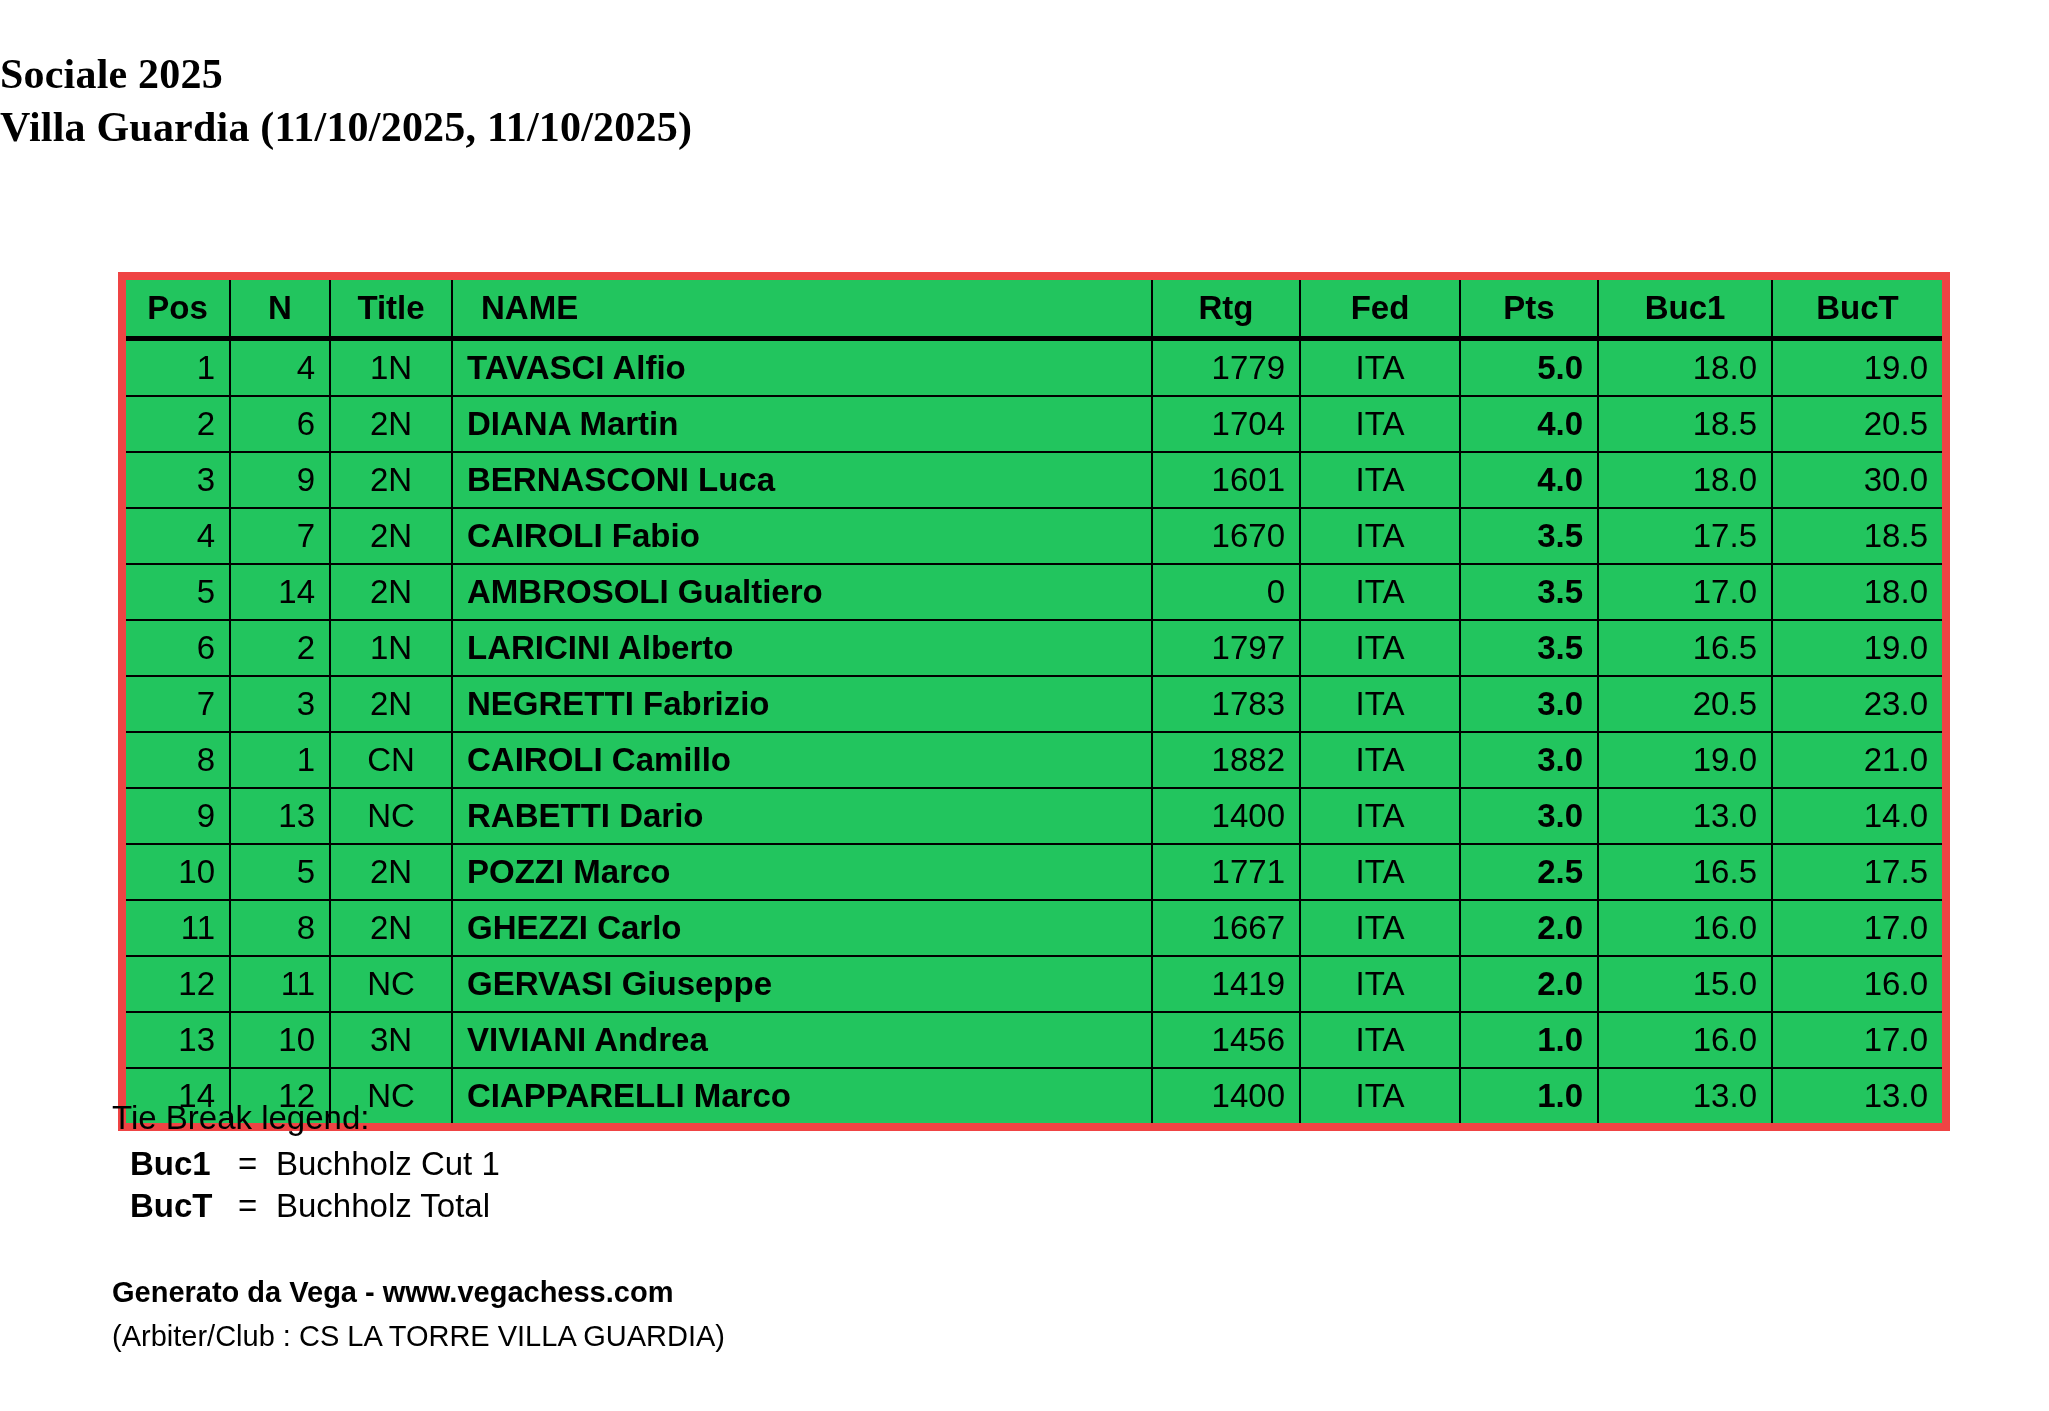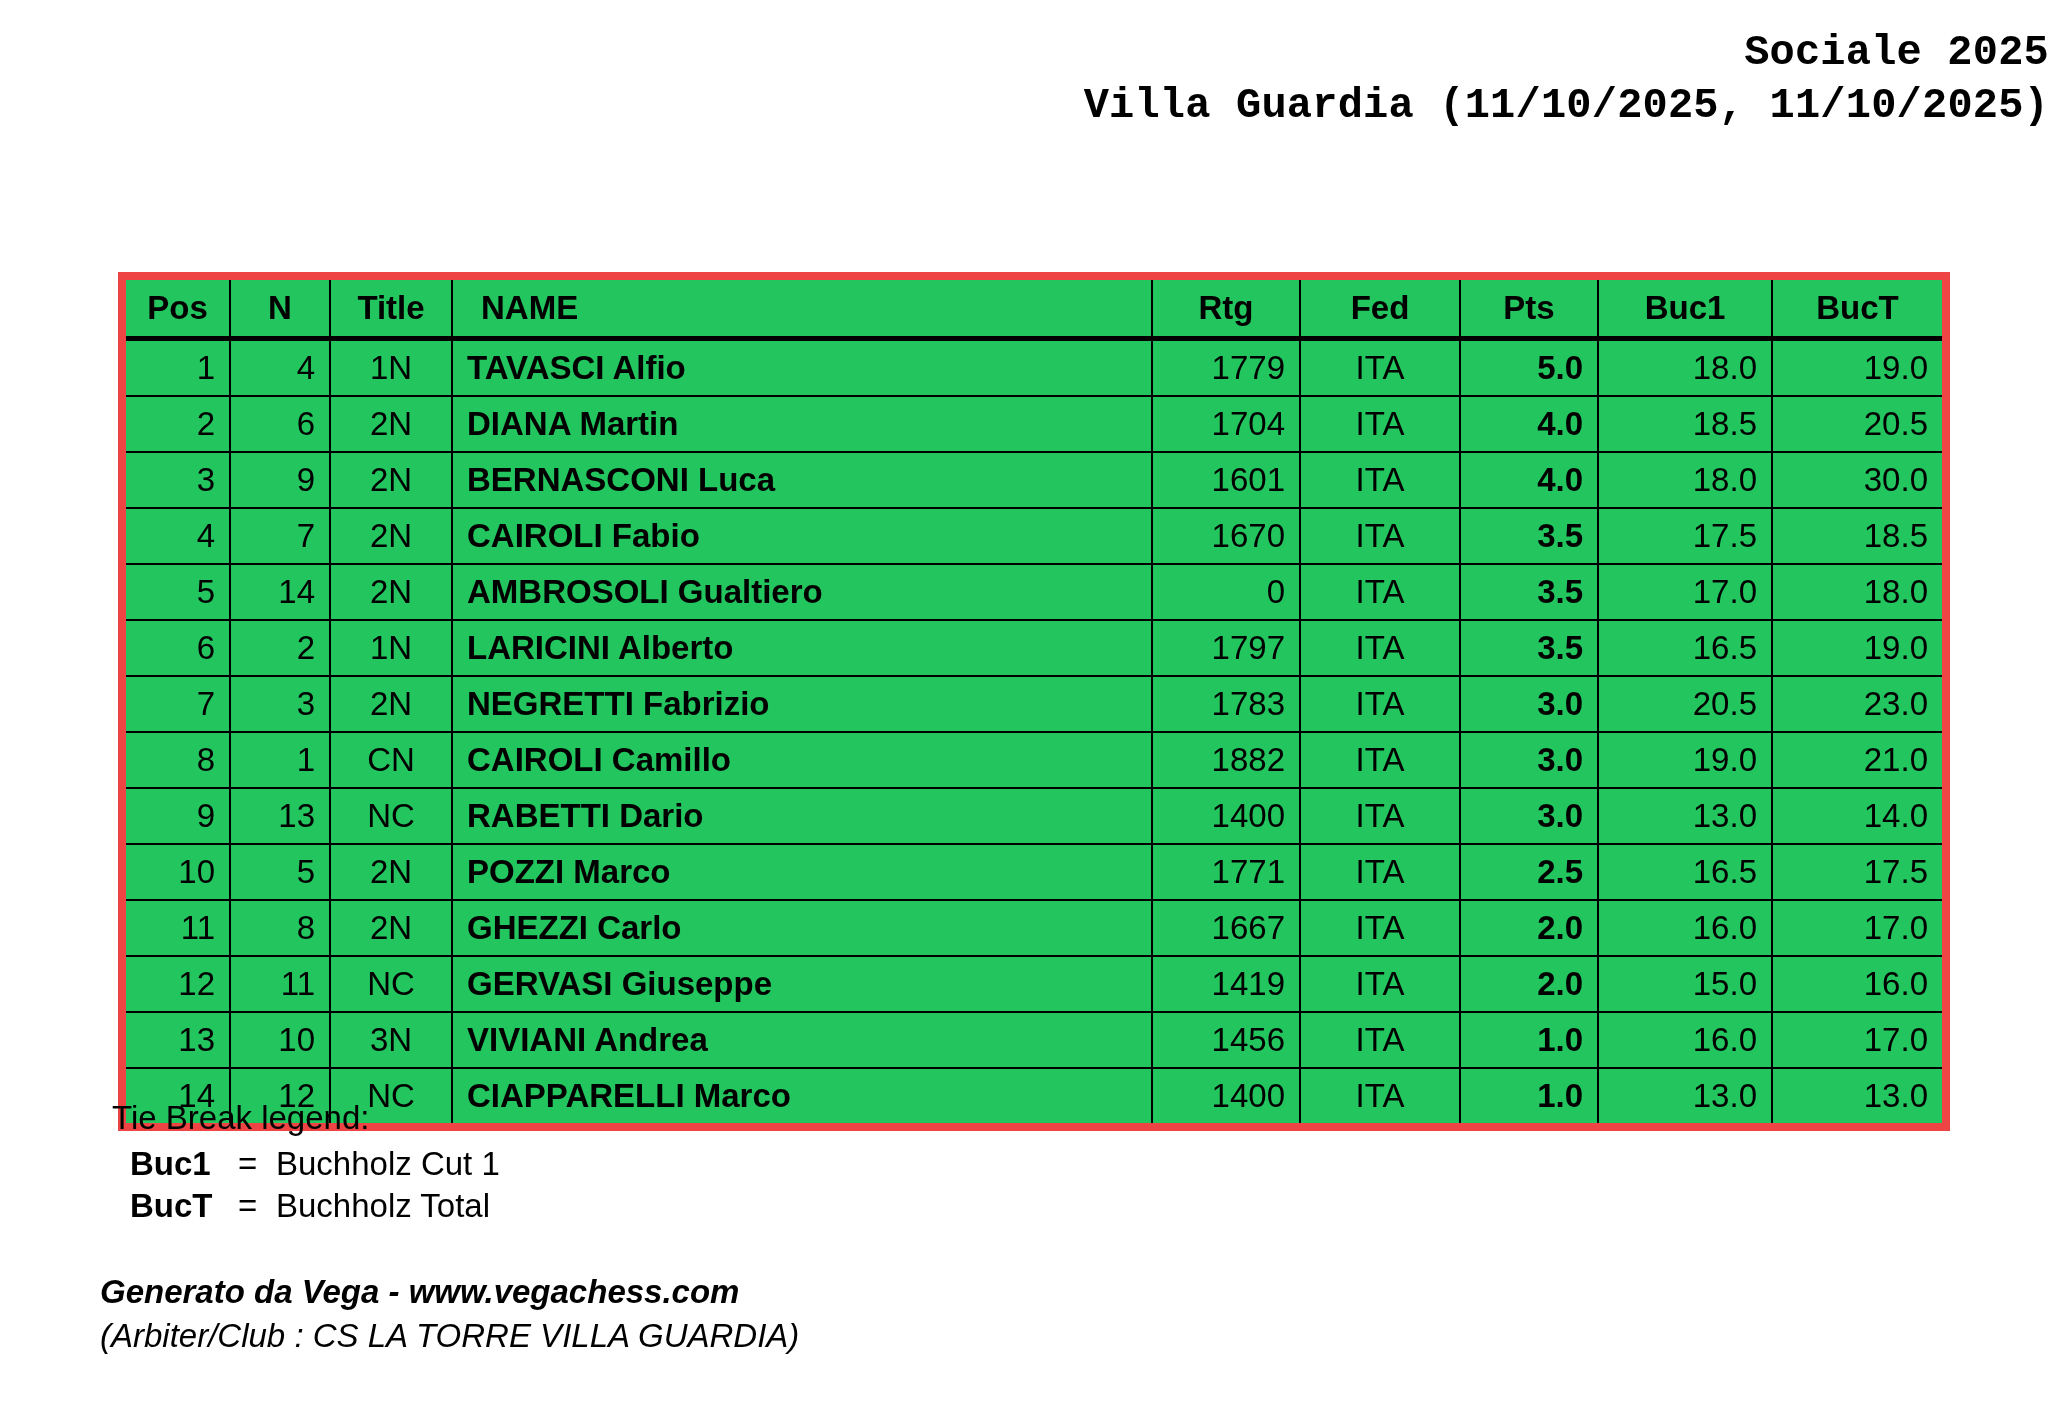--- a/index.html
+++ b/index.html
@@ -11,24 +11,24 @@
     width: 2049px;
     height: 1411px;
     font-family: "Liberation Sans", sans-serif;
     color: #000000;
     position: relative;
     overflow: hidden;
   }
 
   
   .title-block {
-    text-align: right;
-    font-family: Liberation Mono, monospace;
+    text-align: left;
+    font-family: Liberation Serif, serif;
     font-weight: bold;
-    padding-top: 27px;
+    padding-top: 48px;
   }
   .title-line {
     font-size: 42px;
     line-height: 53px;
     letter-spacing: 0.2px;
     white-space: nowrap;
   }
 
   
   .table-wrap {
@@ -112,25 +112,24 @@
     width: 38px;
     display: inline-block;
   }
   .legend-val {
     display: inline-block;
   }
 
   
   .footer {
     position: absolute;
-    left: 100px;
+    left: 112px;
     top: 1270px;
-    font-size: 33px;
+    font-size: 29px;
     line-height: 44px;
-    font-style: italic;
   }
   .footer-generated {
     font-weight: bold;
   }
   .footer-arbiter {
     font-weight: normal;
   }
 </style>
 </head>
 <body>

